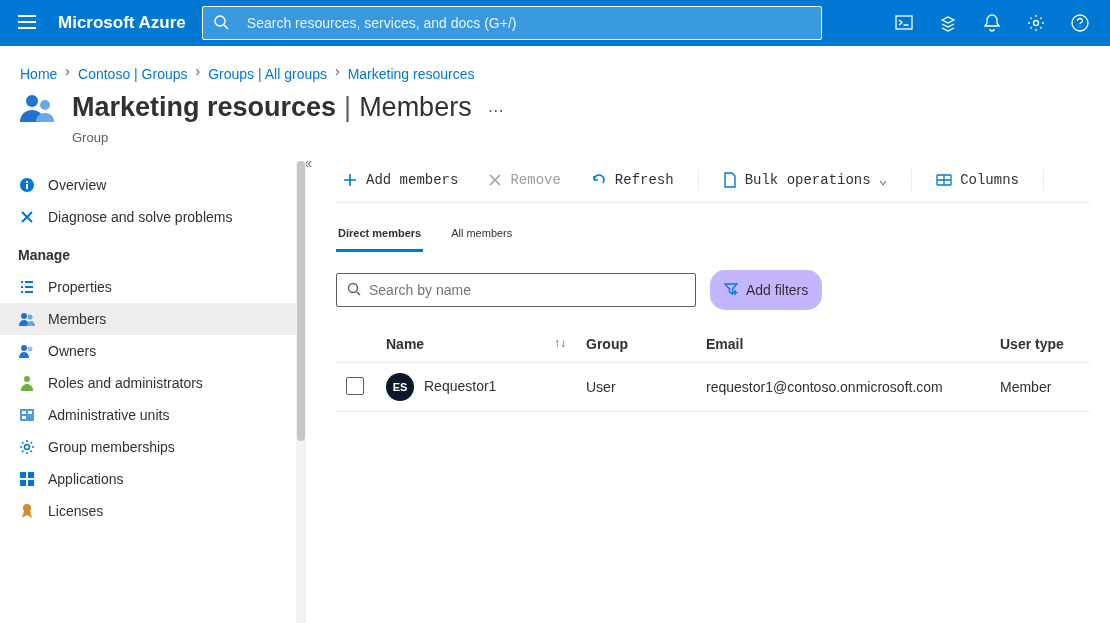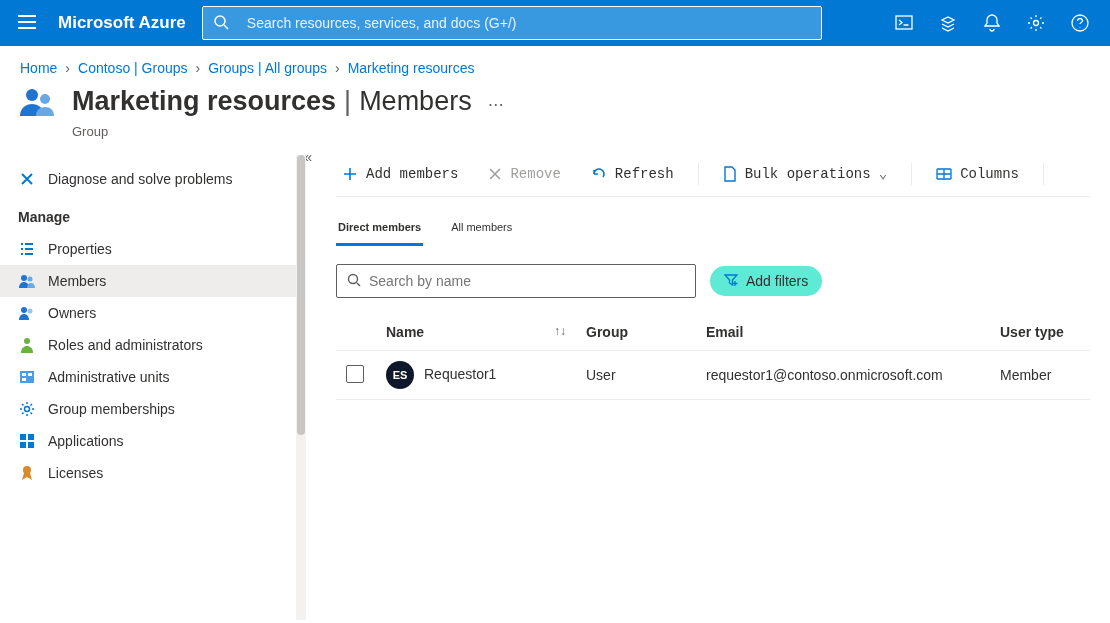--- a/index.html
+++ b/index.html
@@ -8,21 +8,21 @@
 .topbar { height: 46px; background: #0078d4; display: flex; align-items: center; padding: 0 12px; gap: 16px; }
 .hamburger { color: #fff; cursor: pointer; padding: 6px; }
 .brand { color: #fff; font-weight: 600; font-size: 17px; cursor: pointer; }
 .searchbox { flex: 1; max-width: 620px; height: 34px; background: #3898e0; border: 1px solid #fff; border-radius: 2px; display: flex; align-items: center; padding: 0 10px; gap: 18px; color: #fff; }
 .searchbox input { flex: 1; background: transparent; border: none; outline: none; color: #fff; font-size: 14px; }
 .searchbox input::placeholder { color: #e8f3fb; }
 .top-icons { display: flex; gap: 8px; margin-left: auto; }
 .top-icon { color: #fff; padding: 8px; cursor: pointer; display: flex; align-items: center; justify-content: center; width: 36px; height: 36px; }
 
 .breadcrumb { padding: 14px 20px 10px; display: flex; align-items: center; gap: 8px; font-size: 14px; }
-.breadcrumb a { color: #0078d4; text-decoration: none; cursor: pointer; }
+.breadcrumb a { color: #0078d4; text-decoration: none; cursor: pointer; margin-top: 6px; }
 .breadcrumb .sep { color: #605e5c; }
 
 .page-header { display: flex; align-items: flex-start; gap: 14px; padding: 0 20px 16px; }
 .header-icon { color: #0b61bc; }
 .page-title-row { display: flex; align-items: baseline; gap: 8px; }
 .page-title { font-size: 27px; font-weight: 600; }
 .page-title-sep { font-size: 27px; font-weight: 300; color: #605e5c; }
 .page-subtitle { font-size: 27px; font-weight: 300; color: #323130; }
 .page-type { font-size: 13px; color: #605e5c; margin-top: 2px; }
 .more-dots { color: #605e5c; font-size: 16px; padding: 8px; cursor: pointer; }
@@ -45,21 +45,21 @@
 .tbtn.disabled .ticon { color: #a19f9d; }
 .tdiv { width: 1px; height: 22px; background: #edebe9; }
 
 .tabs { display: flex; gap: 26px; margin-top: 18px; }
 .tab { padding: 6px 2px 10px; cursor: pointer; font-size: 11px; color: #323130; border-bottom: 3px solid transparent; }
 .tab.active { font-weight: 600; border-bottom-color: #0078d4; }
 
 .filter-row { display: flex; gap: 14px; margin-top: 18px; align-items: center; }
 .search-name { display: flex; align-items: center; gap: 8px; border: 1px solid #605e5c; height: 34px; width: 360px; padding: 6px 10px; border-radius: 2px; }
 .search-name input { flex: 1; border: none; outline: none; font-size: 14px; }
-.add-filters { display: inline-flex; align-items: center; gap: 8px; background: #5eead4; border: none; height: 30px; padding: 0 14px; border-radius: 15px; color: #323130; cursor: pointer; font-size: 14px; }
+.add-filters { display: inline-flex; align-items: center; gap: 8px; background: #c4b5fd; border: none; height: 40px; padding: 0 14px; border-radius: 15px; color: #323130; cursor: pointer; font-size: 14px; }
 
 .grid { margin-top: 16px; width: 100%; border-collapse: collapse; }
 .grid th { text-align: left; font-weight: 600; font-size: 14px; padding: 10px 10px; border-bottom: 1px solid #edebe9; }
 .grid td { padding: 10px 10px; border-bottom: 1px solid #edebe9; font-size: 14px; }
 .chk { width: 18px; height: 18px; border: 1px solid #605e5c; border-radius: 2px; display: inline-block; cursor: pointer; }
 .avatar { width: 28px; height: 28px; border-radius: 50%; background: #0f172a; color: #fff; display: inline-flex; align-items: center; justify-content: center; font-size: 11px; font-weight: 600; margin-right: 10px; vertical-align: middle; }
 .sort-ic { color: #605e5c; font-size: 12px; float: right; }
 </style>
 </head>
 <body>
@@ -140,20 +140,30 @@
     </div>
     <div class="page-type">Group</div>
   </div>
 </div>
 
 <div class="body-row">
 
   <div class="sidebar">
     <span class="collapse-arrow">«</span>
 
+    <div class="side-item">
+      <span class="side-icon">
+          <svg width="16" height="16" viewBox="0 0 16 16">
+            <circle cx="8" cy="8" r="7" fill="#0078d4"></circle>
+            <rect x="7" y="7" width="2" height="5" fill="#fff"></rect>
+            <rect x="7" y="4" width="2" height="2" fill="#fff"></rect>
+          </svg>
+        </span>
+      <span>Overview</span>
+    </div>
     <div class="side-item">
       <span class="side-icon">
           <svg width="16" height="16" viewBox="0 0 16 16" fill="none">
             <path d="M3 13L13 3M3 3l10 10" stroke="#0078d4" stroke-width="2"></path>
           </svg>
         </span>
       <span>Diagnose and solve problems</span>
     </div>
 
     <div class="side-section">Manage</div>

